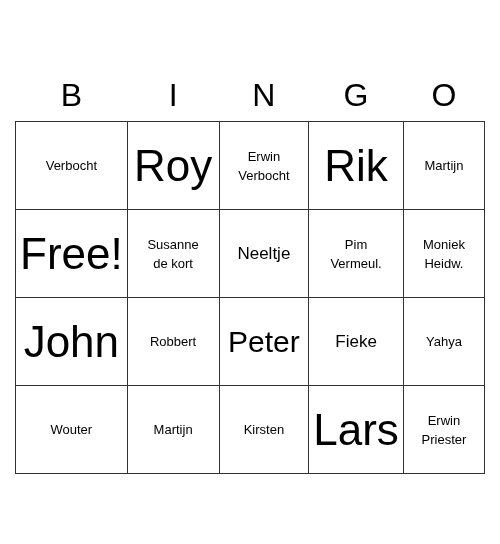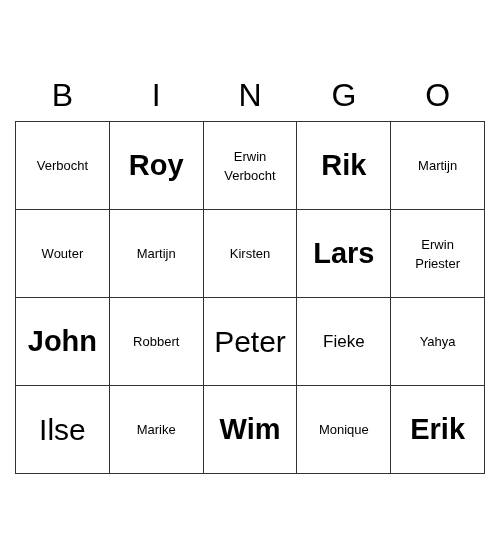--- a/index.html
+++ b/index.html
@@ -49,22 +49,22 @@
       font-size: 17px;
       line-height: 1.3;
     }
 
     .cell-large {
       font-size: 30px;
       font-weight: normal;
     }
 
     .cell-xlarge {
-      font-size: 29px;
-      font-weight: bold;
+      font-size: 44px;
+      font-weight: normal;
       text-align: center;
     }
   </style>
 </head>
 <body>
 
 <table class="bingo-card">
   <thead>
     <tr id="header-row">
     <th>B</th>
@@ -76,34 +76,34 @@
   </thead>
   <tbody id="bingo-body">
   <tr>
         <td><span class="cell-small">Verbocht</span></td>
         <td><span class="cell-xlarge">Roy</span></td>
         <td><span class="cell-small">Erwin<br>Verbocht</span></td>
         <td><span class="cell-xlarge">Rik</span></td>
         <td><span class="cell-small">Martijn</span></td>
       </tr>
       <tr>
-        <td><span class="cell-small">Wouter</span></td>
-        <td><span class="cell-small">Martijn</span></td>
-        <td><span class="cell-small">Kirsten</span></td>
-        <td><span class="cell-xlarge">Lars</span></td>
-        <td><span class="cell-small">Erwin<br>Priester</span></td>
+        <td><span class="cell-xlarge">Free!</span></td>
+        <td><span class="cell-small">Susanne<br>de kort</span></td>
+        <td><span class="cell-medium">Neeltje</span></td>
+        <td><span class="cell-small">Pim<br>Vermeul.</span></td>
+        <td><span class="cell-small">Moniek<br>Heidw.</span></td>
       </tr>
       <tr>
         <td><span class="cell-xlarge">John</span></td>
         <td><span class="cell-small">Robbert</span></td>
         <td><span class="cell-large">Peter</span></td>
         <td><span class="cell-medium">Fieke</span></td>
         <td><span class="cell-small">Yahya</span></td>
       </tr>
       <tr>
-        <td><span class="cell-large">Ilse</span></td>
-        <td><span class="cell-small">Marike</span></td>
-        <td><span class="cell-xlarge">Wim</span></td>
-        <td><span class="cell-small">Monique</span></td>
-        <td><span class="cell-xlarge">Erik</span></td>
+        <td><span class="cell-small">Wouter</span></td>
+        <td><span class="cell-small">Martijn</span></td>
+        <td><span class="cell-small">Kirsten</span></td>
+        <td><span class="cell-xlarge">Lars</span></td>
+        <td><span class="cell-small">Erwin<br>Priester</span></td>
       </tr>
     </tbody>
 </table>
 
 </body></html>

